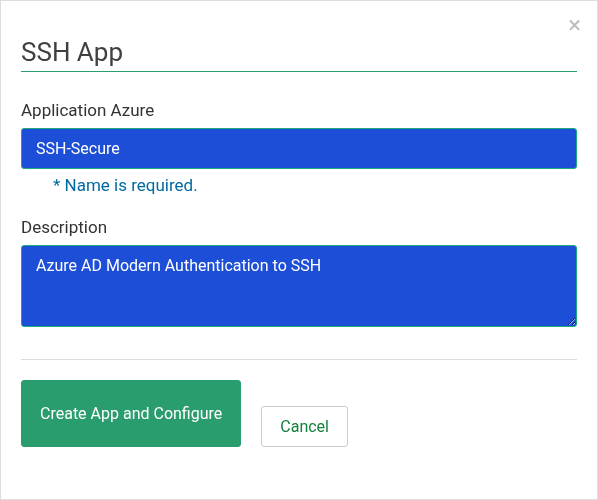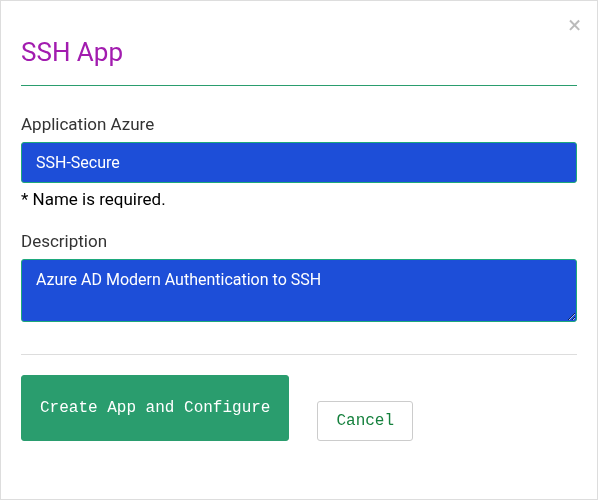--- a/index.html
+++ b/index.html
@@ -24,23 +24,23 @@
       top: 12px;
       right: 16px;
       font-size: 24px;
       color: #bbb;
       cursor: pointer;
       line-height: 1;
     }
     .title {
       font-size: 26px;
       font-weight: 400;
-      color: #a21caf;
+      color: #404040;
       margin-top: 18px;
-      margin-bottom: 18px;
+      margin-bottom: 4px;
     }
     .green-divider {
       border: none;
       border-top: 1px solid #2a9d6e;
       margin-bottom: 28px;
     }
     .label {
       font-size: 17px;
       color: #333;
       margin-bottom: 8px;
@@ -54,41 +54,41 @@
       border-radius: 3px;
       padding: 10px 14px;
       font-size: 16px;
       font-family: inherit;
       outline: none;
     }
     .input-dark::placeholder {
       color: #ccc;
     }
     textarea.input-dark {
-      height: 63px;
+      height: 82px;
       resize: vertical;
     }
     .hint {
-      color: #000000;
+      color: #0369a1;
       font-size: 17px;
       margin-top: 6px;
       margin-bottom: 22px;
+      margin-left: 32px;
     }
     .desc-block {
       margin-bottom: 28px;
     }
     .gray-divider {
       border: none;
       border-top: 1px solid #ddd;
       margin-bottom: 20px;
     }
     .button-row {
       display: flex;
-      gap: 28px;
-      font-family: Liberation Mono, monospace;
+      gap: 20px;
     }
     .btn-primary {
       background: #2a9d6e;
       color: #fff;
       border: 1px solid #2a9d6e;
       border-radius: 3px;
       padding: 10px 18px;
       font-size: 16px;
       cursor: pointer;
       font-family: inherit;

